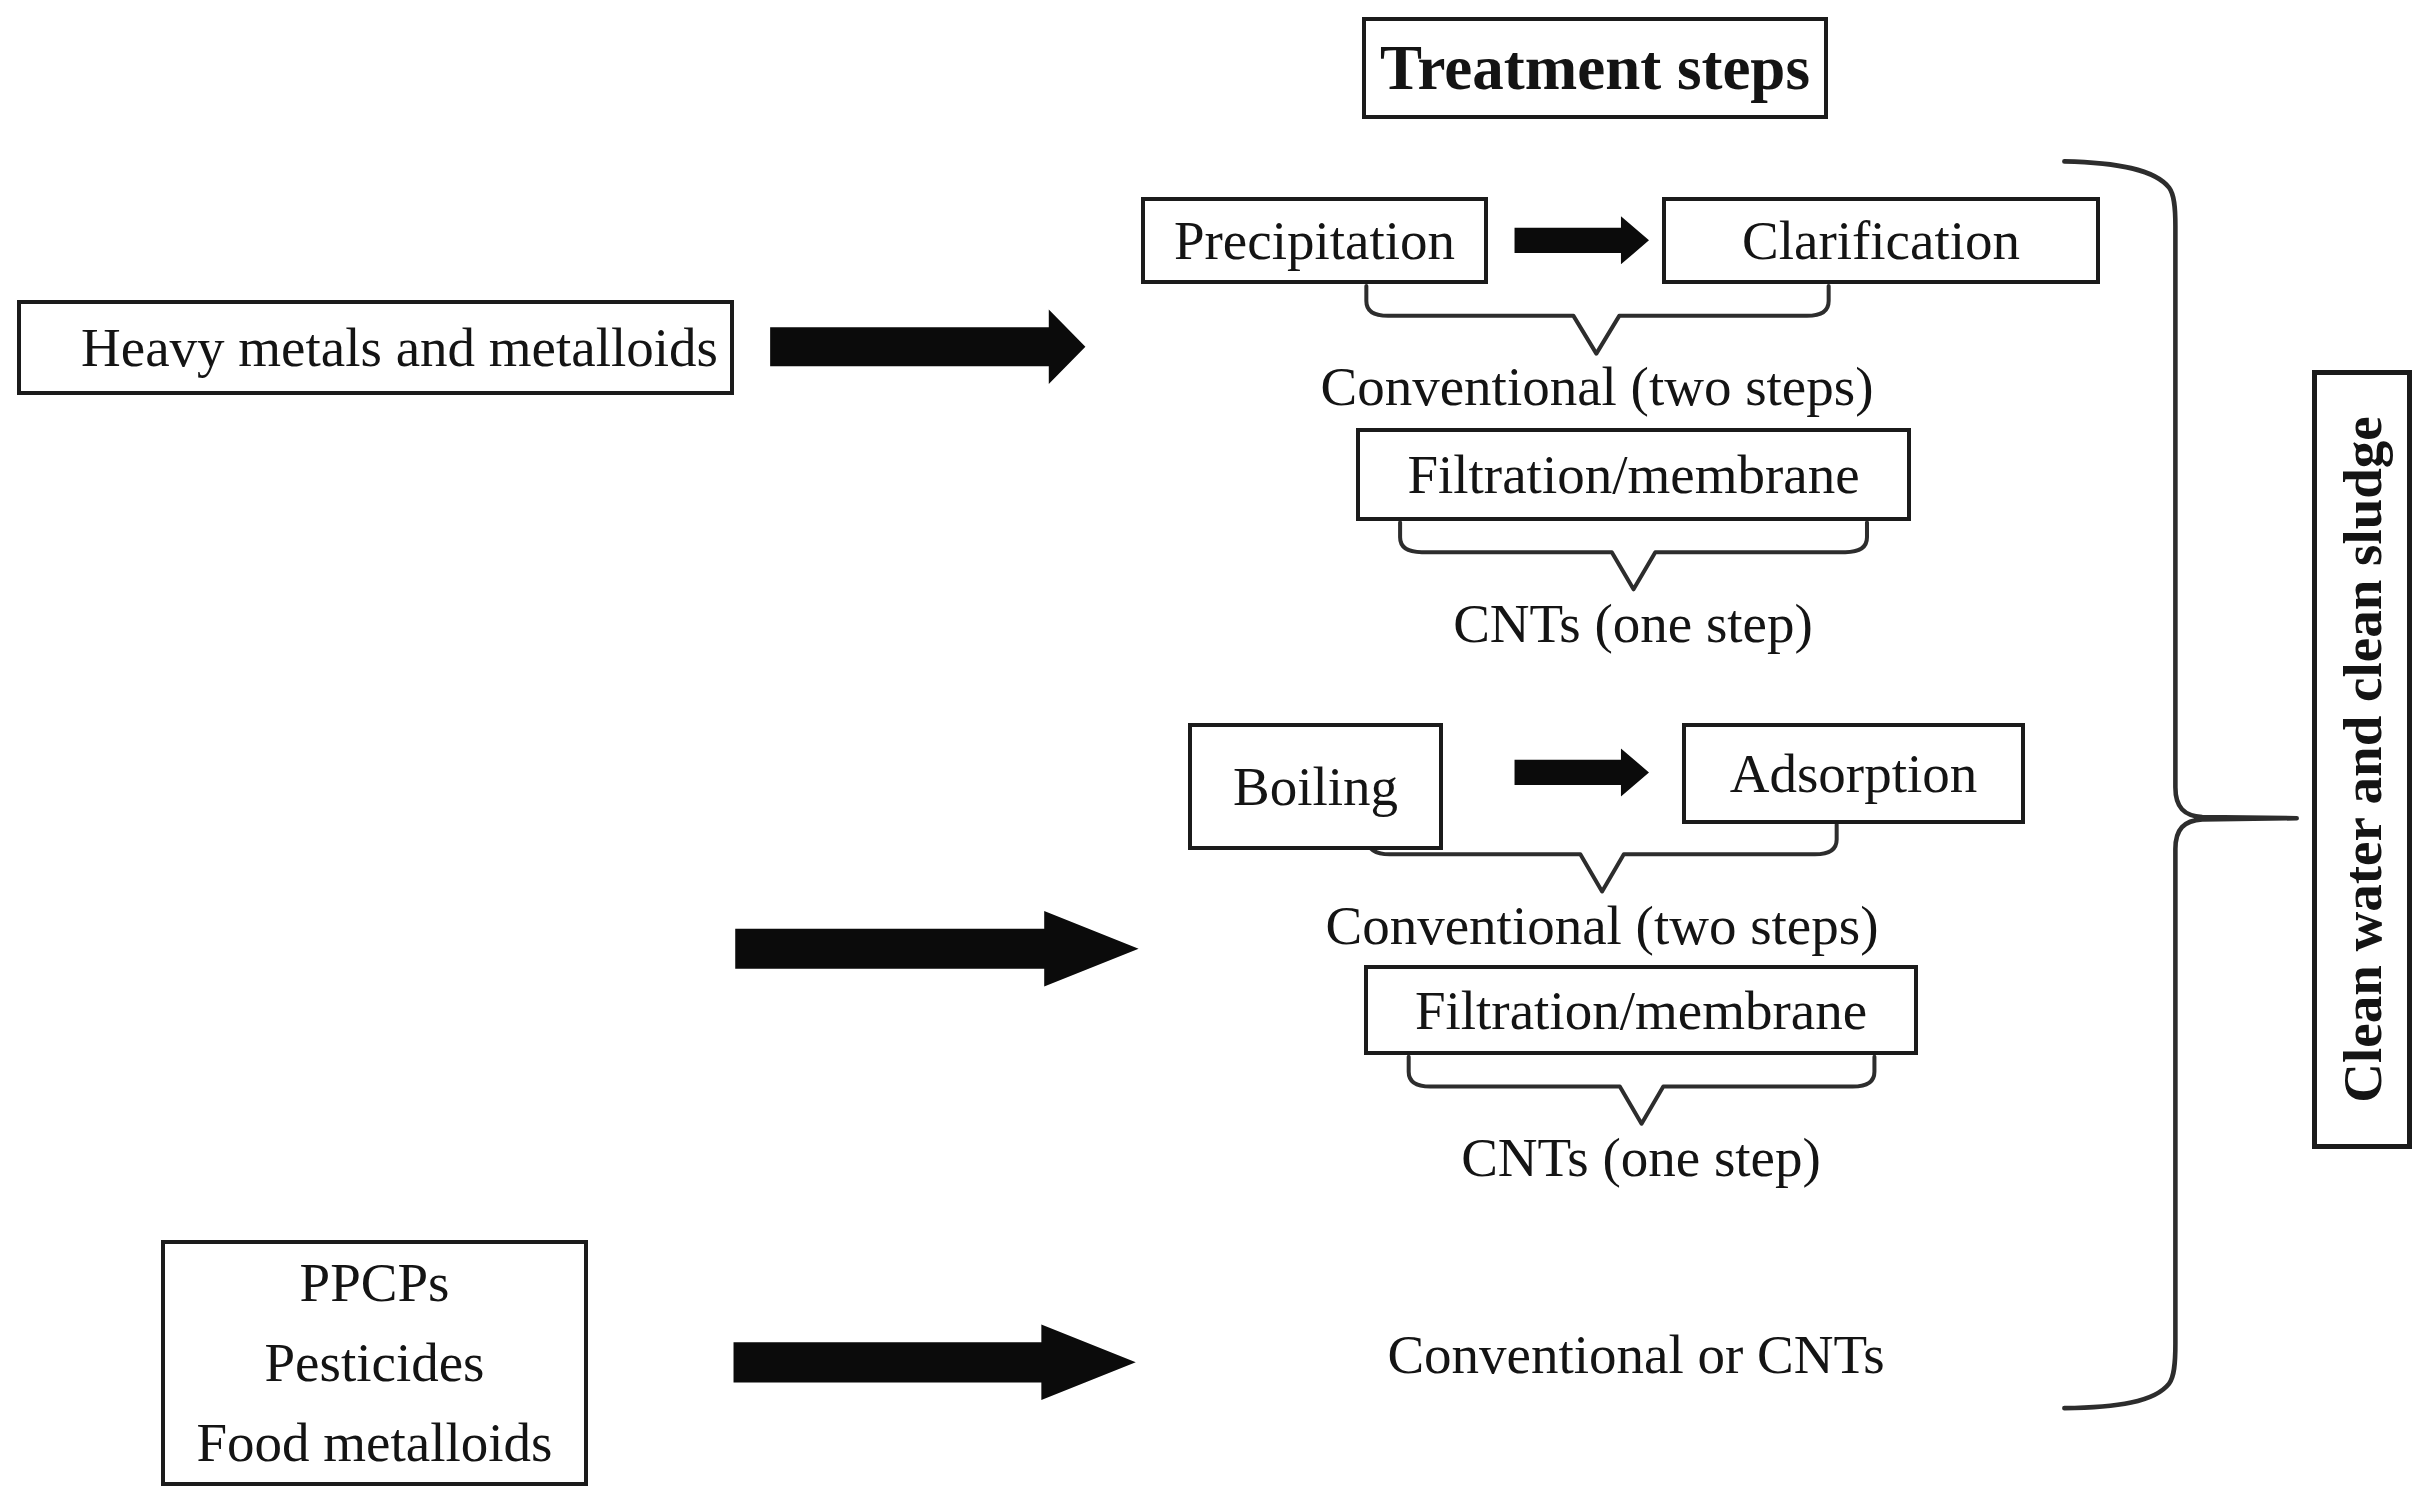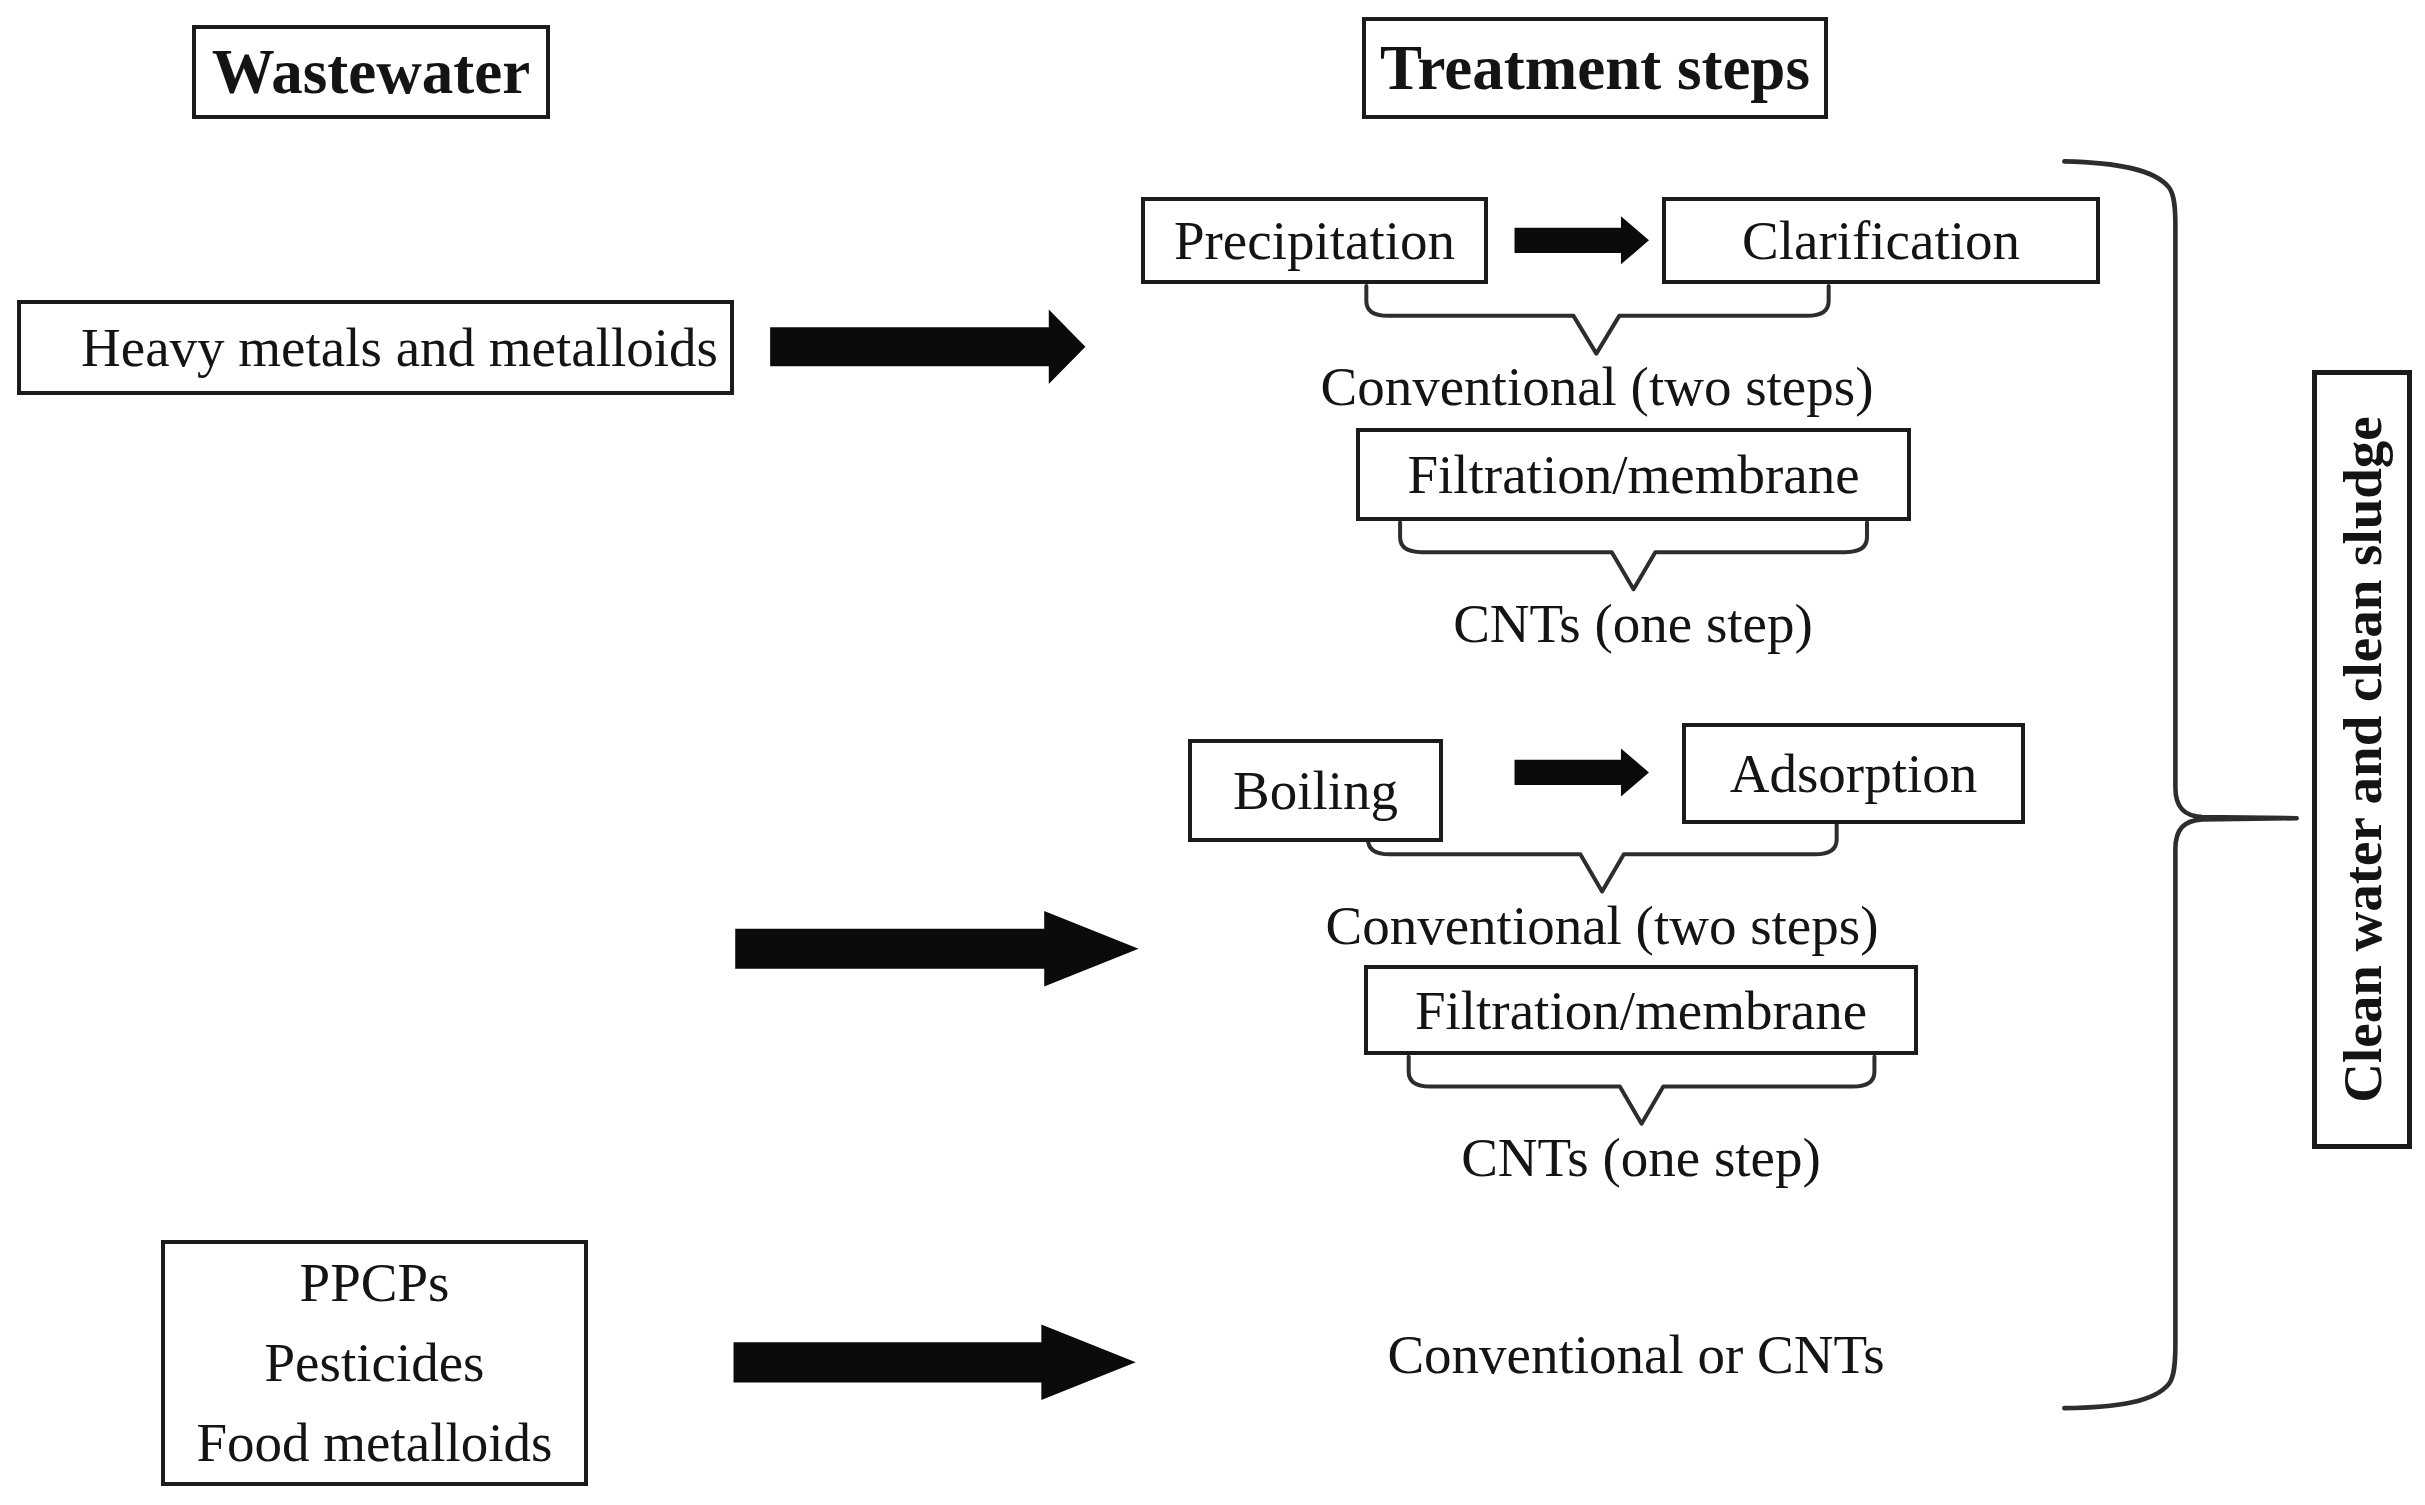--- a/index.html
+++ b/index.html
@@ -35,23 +35,20 @@
     <path fill="none" stroke="#2d2d2d" stroke-width="7" stroke-linejoin="round" stroke-linecap="round" d="M2447,913 L2447,939 Q2447,965 2485,965 L2817,965 L2855,1030 L2893,965 L3225,965 Q3263,965 3263,939 L3263,913"></path>
     <path fill="none" stroke="#2d2d2d" stroke-width="7" stroke-linejoin="round" stroke-linecap="round" d="M2391,1441 L2391,1467 Q2391,1493 2429,1493 L2762,1493 L2800,1558 L2838,1493 L3172,1493 Q3210,1493 3210,1467 L3210,1441"></path>
     <path fill="none" stroke="#2d2d2d" stroke-width="7" stroke-linejoin="round" stroke-linecap="round" d="M2462,1847 L2462,1873 Q2462,1899 2500,1899 L2831,1899 L2869,1964 L2907,1899 L3238,1899 Q3276,1899 3276,1873 L3276,1847"></path>
 
     <path fill="none" stroke="#2d2d2d" stroke-width="8" stroke-linejoin="round" stroke-linecap="round" d="M3608,282 C3700,284 3766,296 3791,328 C3800,340 3802,362 3802,395
          L3802,1376 C3802,1411 3817,1426 3849,1428 L4014,1430 L3849,1432
          C3817,1434 3802,1449 3802,1484 L3802,2348 C3802,2384 3800,2406 3791,2418
          C3766,2450 3700,2460 3608,2461"></path>
   </svg>
 
-  <div class="box hdr" style="left:192px;top:25px;width:358px;height:94px;">
-    <span>Wastewater</span>
-  </div>
   <div class="box hdr" style="left:1362px;top:17px;width:466px;height:102px;">
     <span>Treatment steps</span>
   </div>
 
   <div class="box lbl" style="left:17px;top:300px;width:717px;height:95px;padding-left:48px;">
     <span class="line">Heavy metals and metalloids</span>
   </div>
   <div class="box lbl" style="left:161px;top:1240px;width:427px;height:246px;">
     <span class="line">PPCPs</span>
     <span class="line">Pesticides</span>
@@ -64,21 +61,21 @@
   <div class="box lbl" style="left:1662px;top:197px;width:438px;height:87px;">
     <span>Clarification</span>
   </div>
   <div class="cap" style="left:1597px;top:355px;">Conventional (two steps)</div>
 
   <div class="box lbl" style="left:1356px;top:428px;width:555px;height:93px;">
     <span>Filtration/membrane</span>
   </div>
   <div class="cap" style="left:1633px;top:592px;">CNTs (one step)</div>
 
-  <div class="box lbl" style="left:1188px;top:723px;width:255px;height:103px;margin-top:16px;">
+  <div class="box lbl" style="left:1188px;top:723px;width:255px;height:127px;">
     <span>Boiling</span>
   </div>
   <div class="box lbl" style="left:1682px;top:723px;width:343px;height:101px;">
     <span>Adsorption</span>
   </div>
   <div class="cap" style="left:1602px;top:894px;">Conventional (two steps)</div>
 
   <div class="box lbl" style="left:1364px;top:965px;width:554px;height:90px;">
     <span>Filtration/membrane</span>
   </div>

